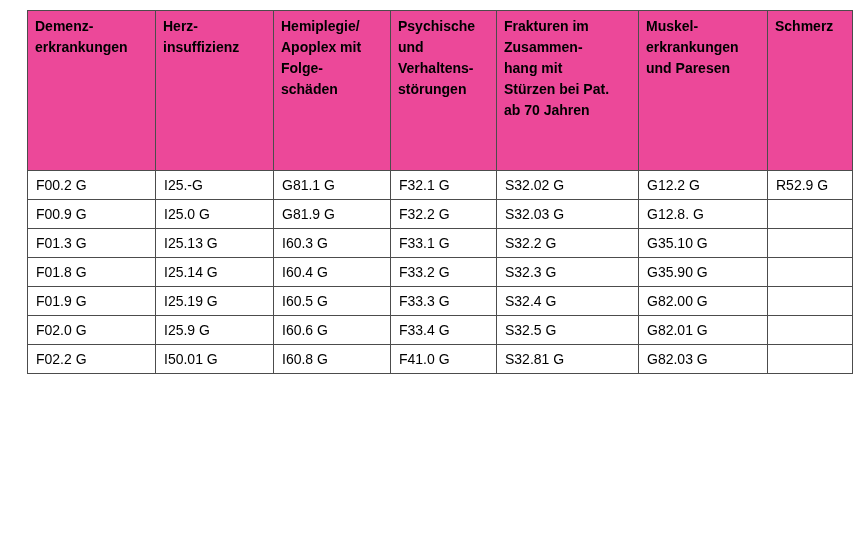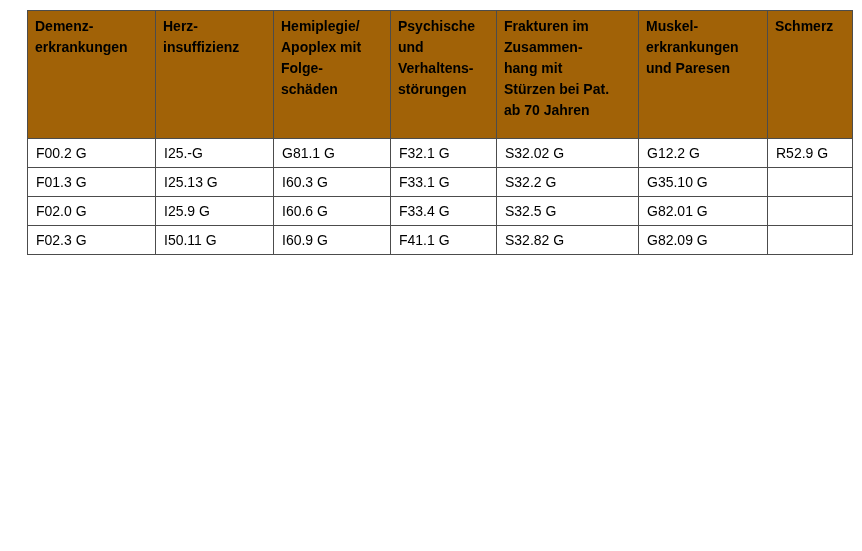--- a/index.html
+++ b/index.html
@@ -24,28 +24,28 @@
   table.icd-table th,
   table.icd-table td {
     border: 1px solid #4c4c4c;
     font-family: "Liberation Sans", sans-serif;
     font-size: 14px;
     color: #000000;
     overflow: hidden;
     box-sizing: border-box;
   }
   table.icd-table th {
-    background: #a16207;
+    background: #ec4899;
     font-weight: bold;
     text-align: left;
     vertical-align: top;
     padding: 5px 5px 4px 7px;
     white-space: pre-line;
     line-height: 21px;
-    height: 128px;
+    height: 160px;
   }
   table.icd-table td {
     height: 29px;
     padding: 0 4px 0 8px;
     vertical-align: middle;
     white-space: nowrap;
     line-height: 1;
     background: #ffffff;
   }
 </style>
@@ -92,41 +92,68 @@
         <tr>
           <td>F00.2 G</td>
           <td>I25.-G</td>
           <td>G81.1 G</td>
           <td>F32.1 G</td>
           <td>S32.02 G</td>
           <td>G12.2 G</td>
           <td>R52.9 G</td>
         </tr>
         <tr>
+          <td>F00.9 G</td>
+          <td>I25.0 G</td>
+          <td>G81.9 G</td>
+          <td>F32.2 G</td>
+          <td>S32.03 G</td>
+          <td>G12.8. G</td>
+          <td></td>
+        </tr>
+        <tr>
           <td>F01.3 G</td>
           <td>I25.13 G</td>
           <td>I60.3 G</td>
           <td>F33.1 G</td>
           <td>S32.2 G</td>
           <td>G35.10 G</td>
+          <td></td>
+        </tr>
+        <tr>
+          <td>F01.8 G</td>
+          <td>I25.14 G</td>
+          <td>I60.4 G</td>
+          <td>F33.2 G</td>
+          <td>S32.3 G</td>
+          <td>G35.90 G</td>
+          <td></td>
+        </tr>
+        <tr>
+          <td>F01.9 G</td>
+          <td>I25.19 G</td>
+          <td>I60.5 G</td>
+          <td>F33.3 G</td>
+          <td>S32.4 G</td>
+          <td>G82.00 G</td>
           <td></td>
         </tr>
         <tr>
           <td>F02.0 G</td>
           <td>I25.9 G</td>
           <td>I60.6 G</td>
           <td>F33.4 G</td>
           <td>S32.5 G</td>
           <td>G82.01 G</td>
           <td></td>
         </tr>
         <tr>
-          <td>F02.3 G</td>
-          <td>I50.11 G</td>
-          <td>I60.9 G</td>
-          <td>F41.1 G</td>
-          <td>S32.82 G</td>
-          <td>G82.09 G</td>
+          <td>F02.2 G</td>
+          <td>I50.01 G</td>
+          <td>I60.8 G</td>
+          <td>F41.0 G</td>
+          <td>S32.81 G</td>
+          <td>G82.03 G</td>
           <td></td>
         </tr>
       </tbody>
   </table>
 </div>
 
 </body></html>

